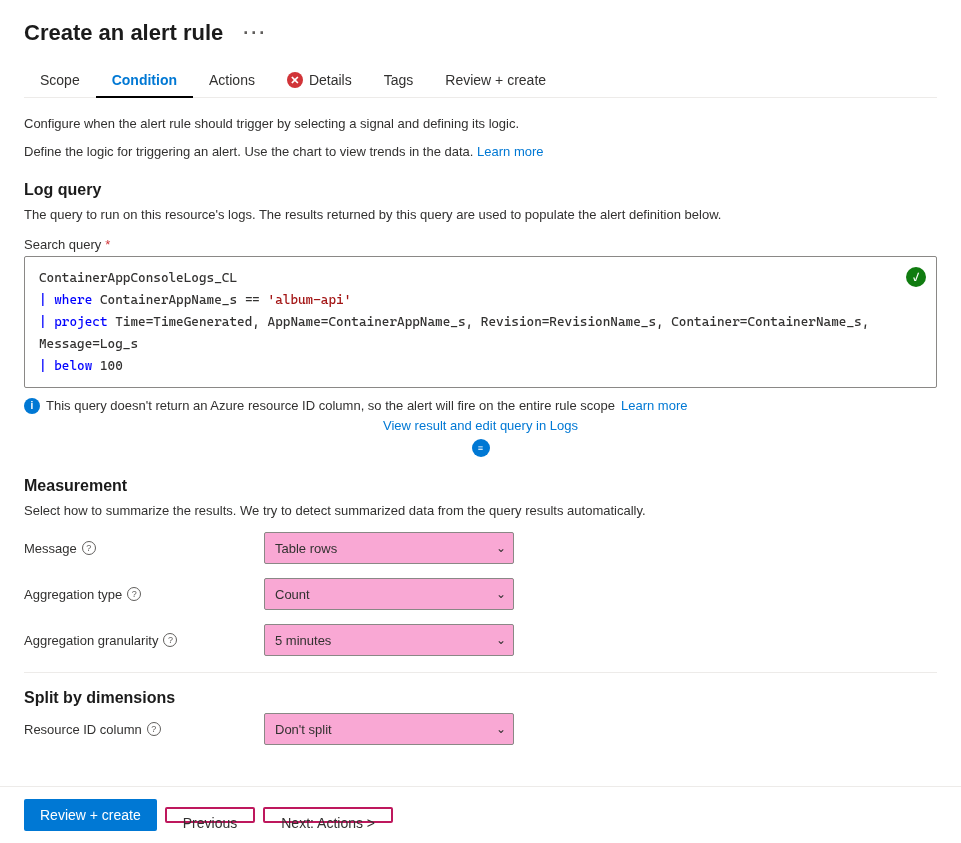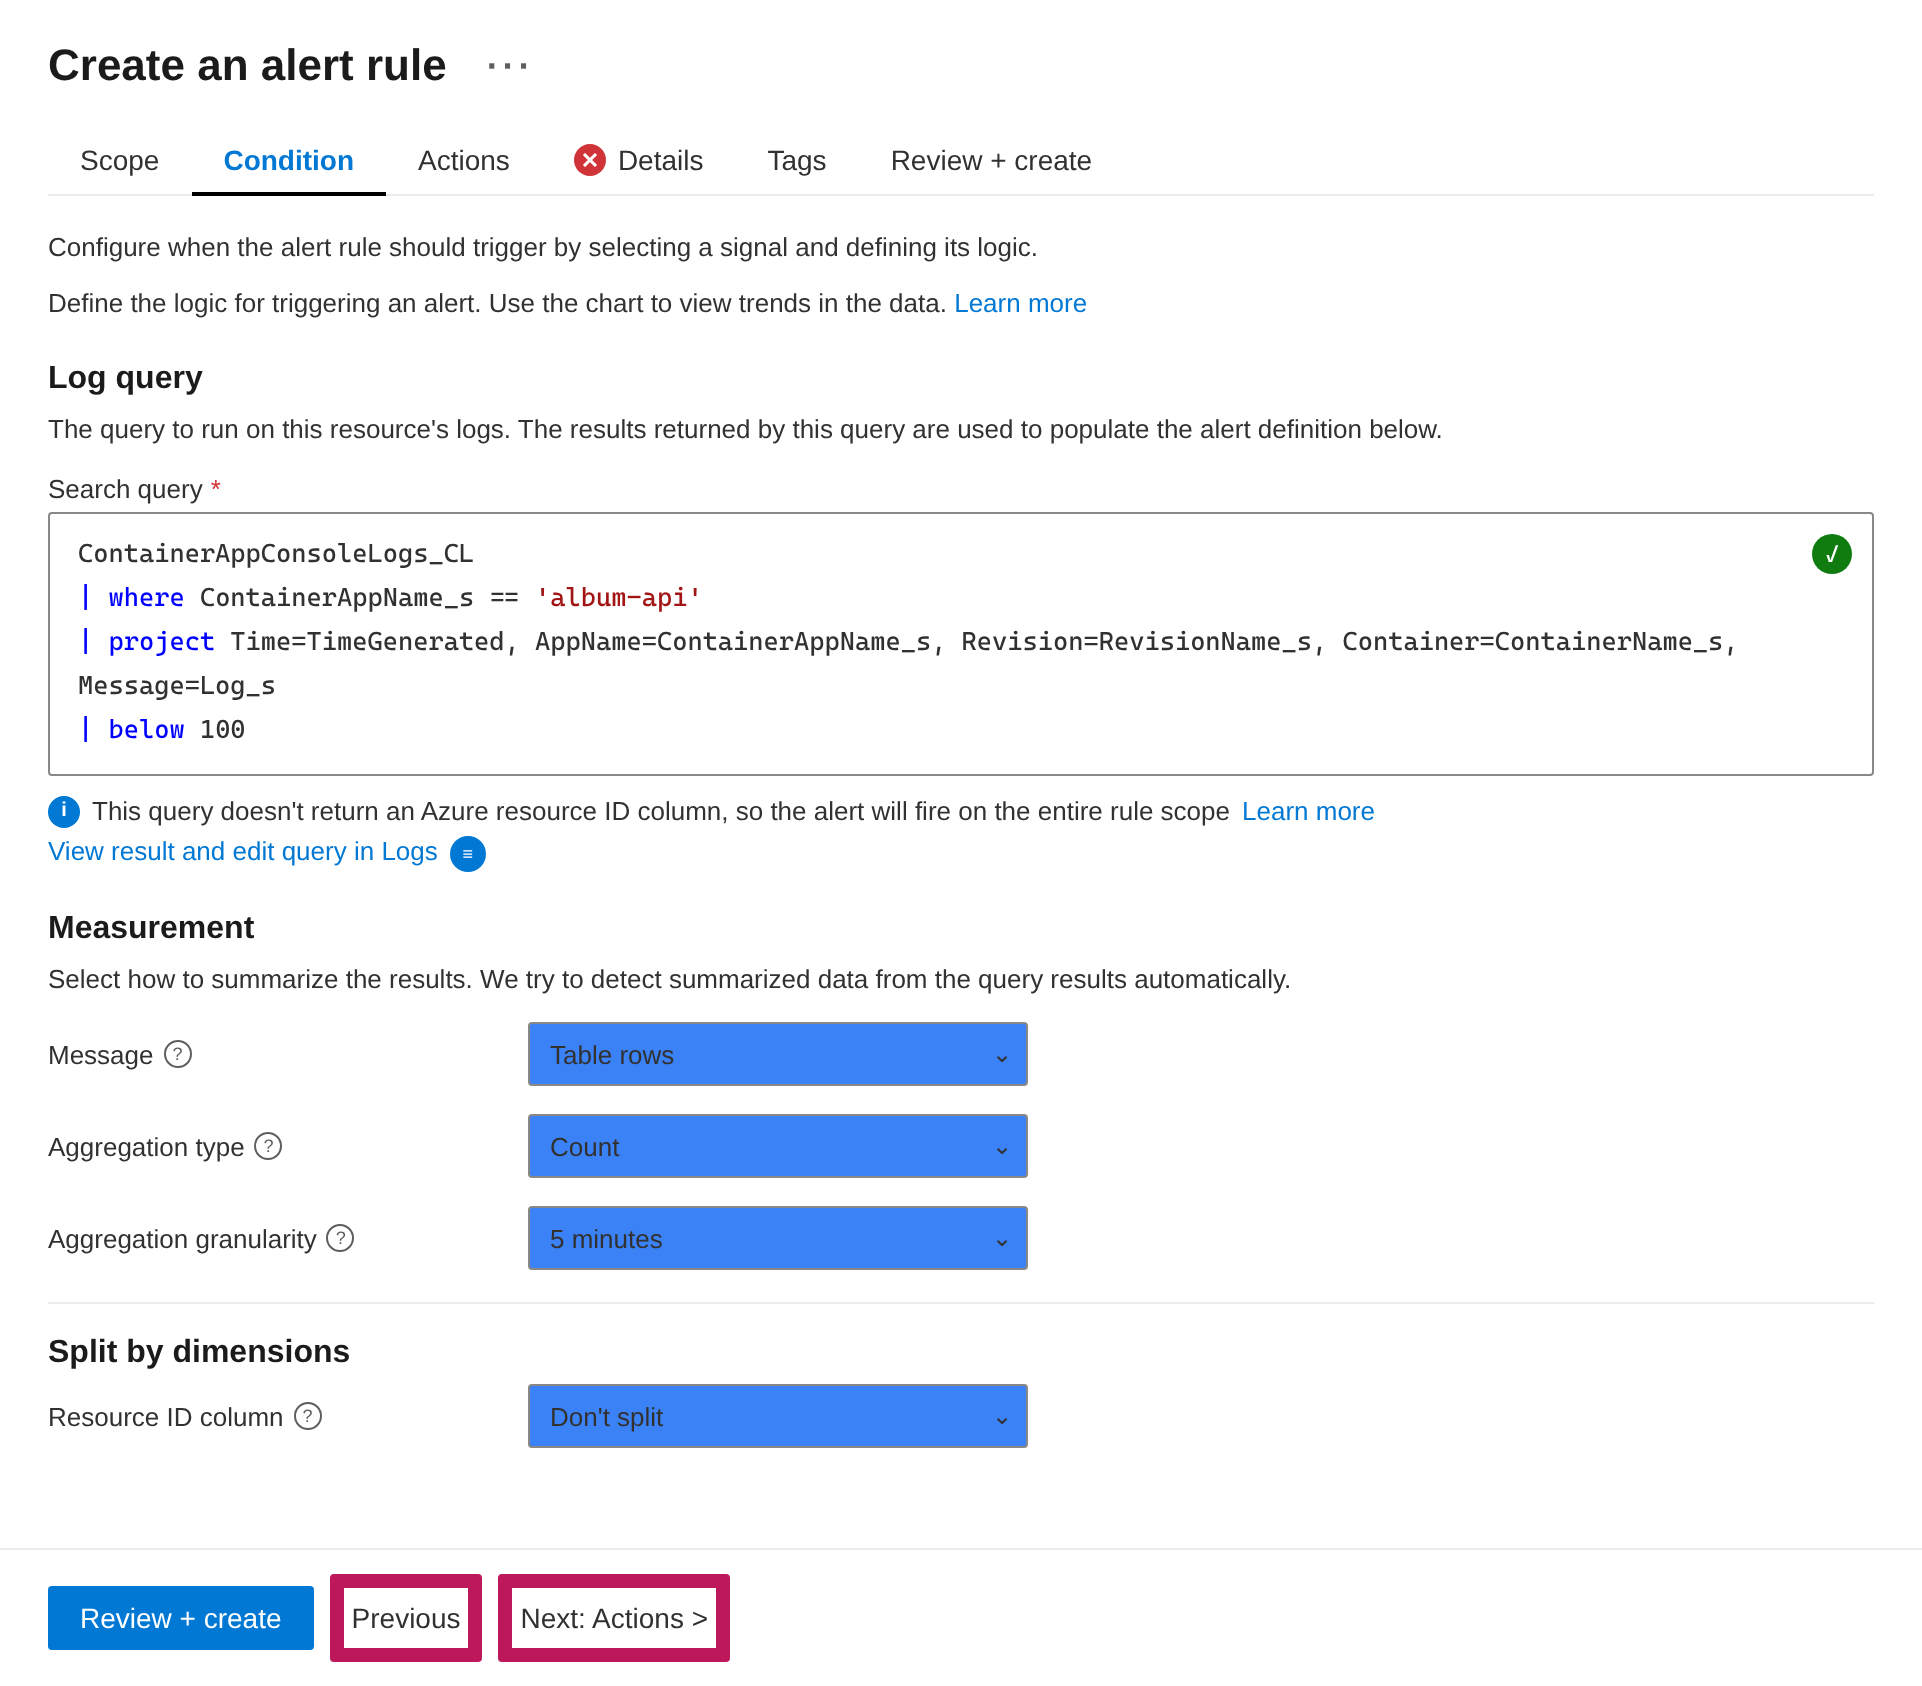--- a/index.html
+++ b/index.html
@@ -141,25 +141,26 @@
       color: white;
       font-size: 10px;
       display: inline-flex;
       align-items: center;
       justify-content: center;
       font-weight: 700;
       flex-shrink: 0;
     }
     .view-results-row {
       display: flex;
-      align-items: flex-start;
+      align-items: center;
       gap: 6px;
       font-size: 13px;
       margin-top: 2px;
       margin-bottom: 20px;
+      flex-direction: column;
     }
     .view-results-row a {
       color: #0078d4;
       text-decoration: none;
     }
     .badge-icon {
       display: inline-flex;
       align-items: center;
       justify-content: center;
       width: 18px;
@@ -200,21 +201,21 @@
     .select-wrapper {
       position: relative;
       width: 250px;
     }
     .select-dropdown {
       width: 100%;
       padding: 5px 28px 5px 10px;
       font-size: 13px;
       border: 1px solid #8a8886;
       border-radius: 2px;
-      background: #3b82f6;
+      background: #f9a8d4;
       appearance: none;
       -webkit-appearance: none;
       cursor: pointer;
       color: #323130;
       height: 32px;
     }
     .chevron-down {
       position: absolute;
       right: 8px;
       top: 50%;
@@ -251,26 +252,26 @@
       border: none;
       padding: 6px 16px;
       font-size: 14px;
       cursor: pointer;
       border-radius: 2px;
       height: 32px;
     }
     .btn-default {
       background: #fff;
       color: #323130;
-      border: 7px solid #be185d;
-      padding: 6px 4px;
+      border: 2px solid #be185d;
+      padding: 6px 16px;
       font-size: 14px;
       cursor: pointer;
       border-radius: 2px;
-      height: 44px;
+      height: 16px;
     }
     .content-area {
       padding-bottom: 80px;
     }
     .divider {
       border: none;
       border-top: 1px solid #edebe9;
       margin: 16px 0;
     }
   </style>

